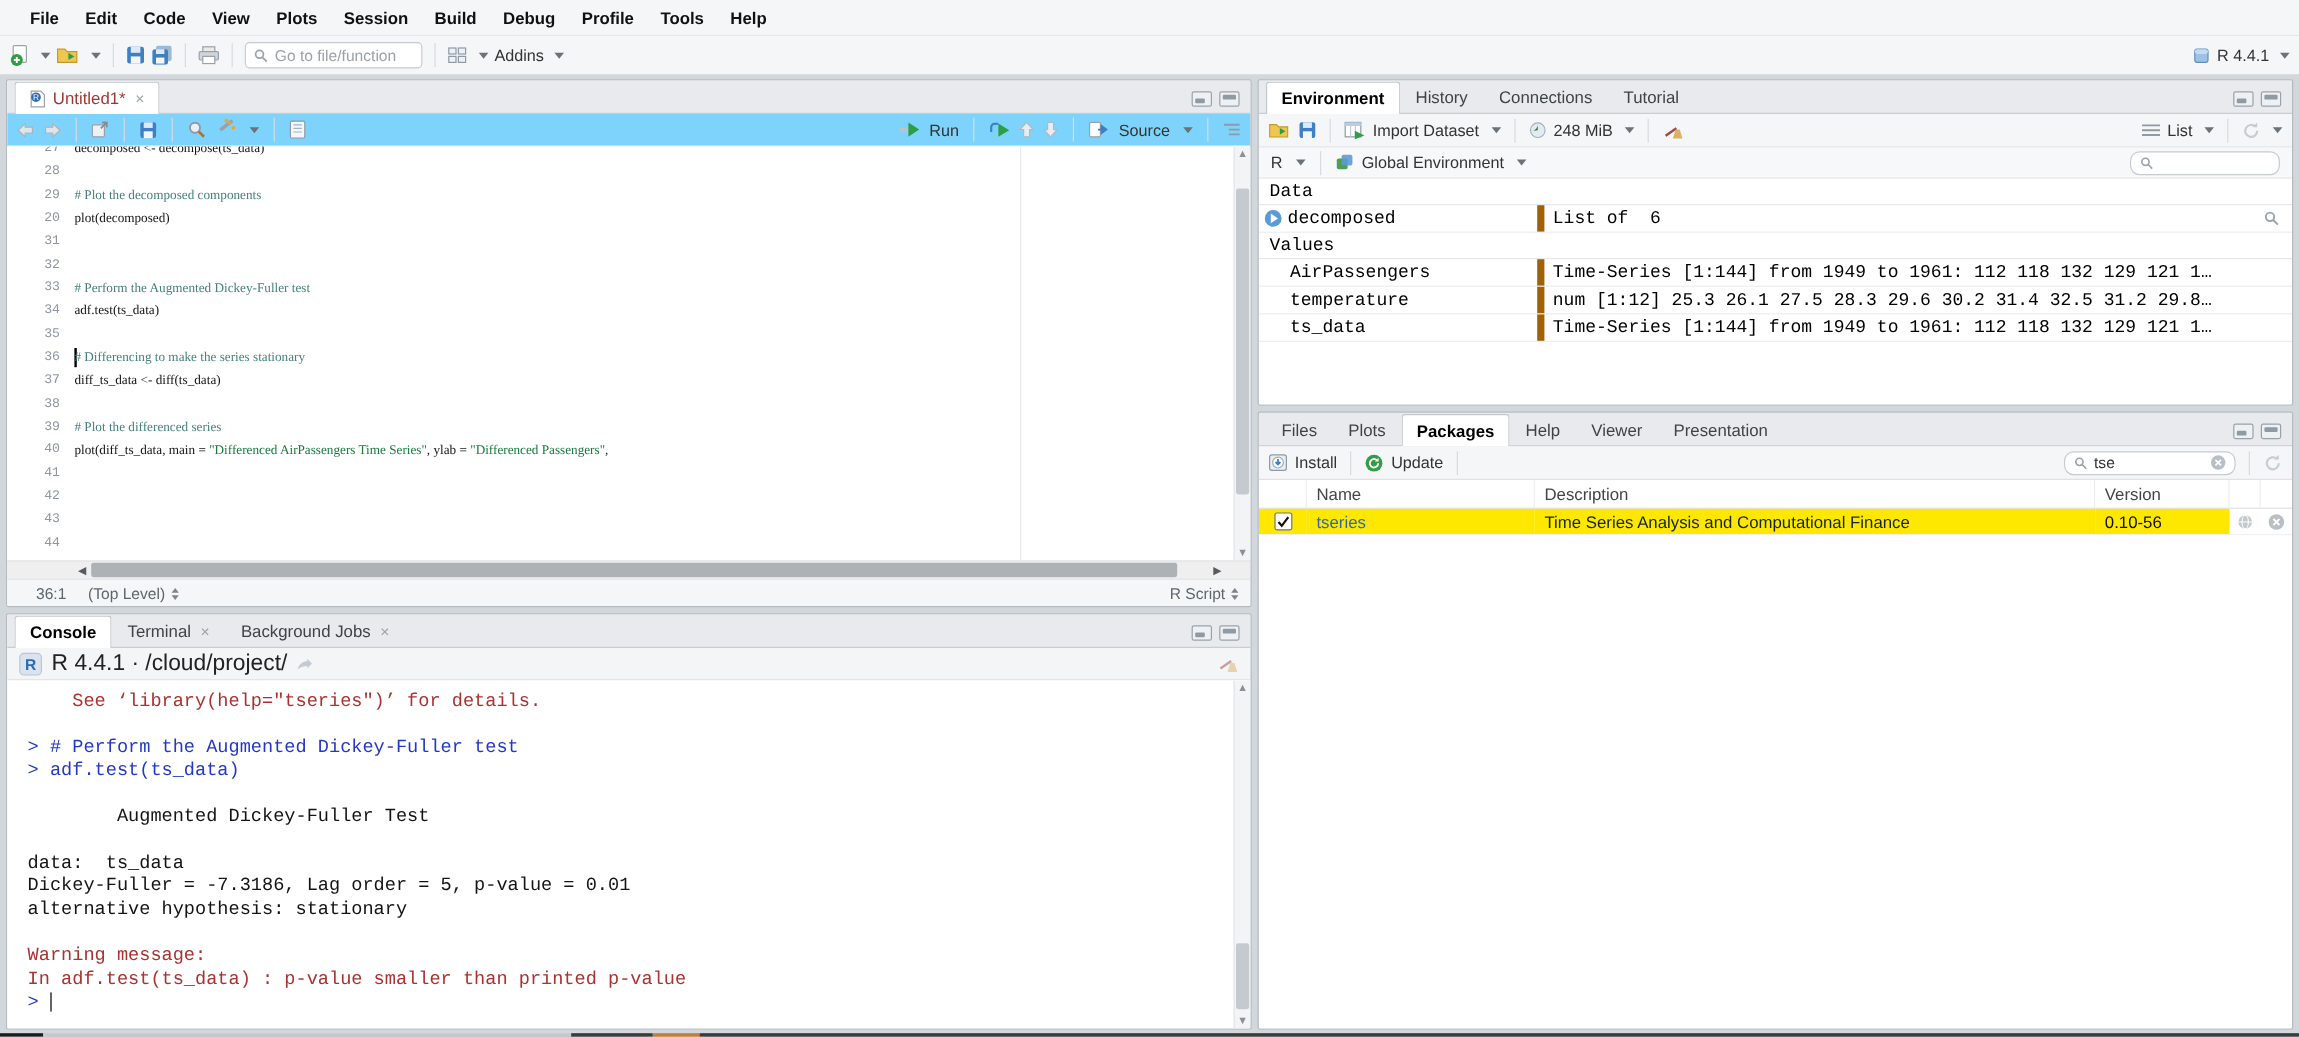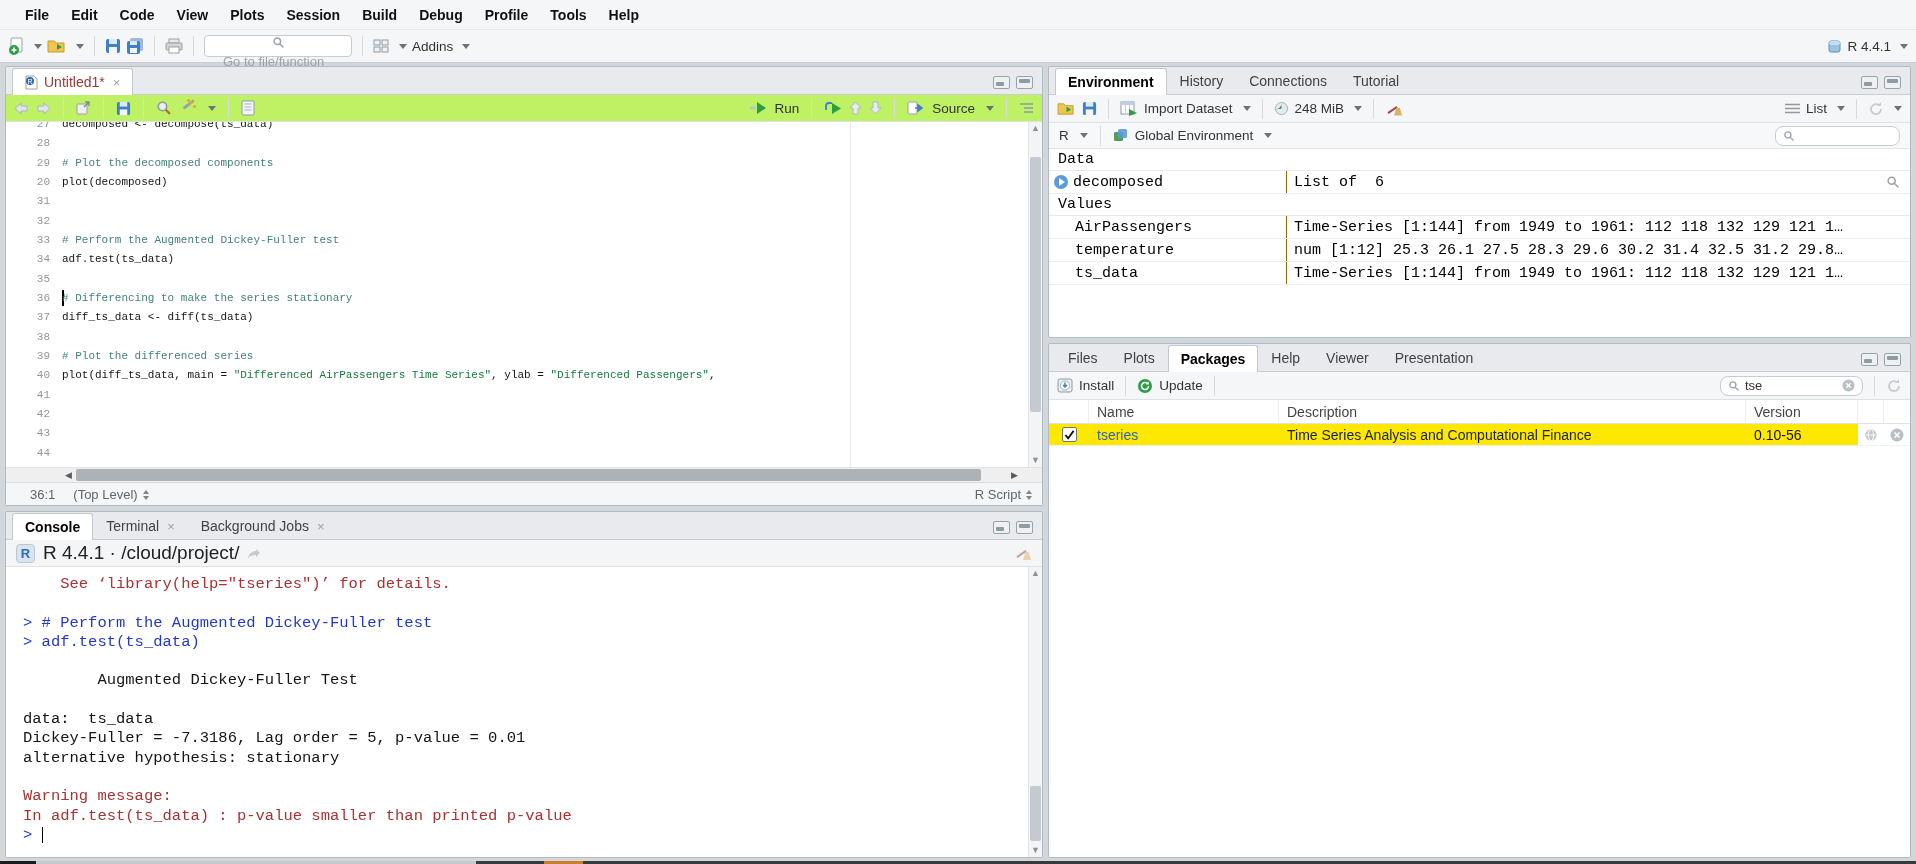--- a/index.html
+++ b/index.html
@@ -9,21 +9,21 @@
     font-family:"Liberation Sans", sans-serif; background:#d2d7dc; color:#1a1a1a;
   }
   
   .menubar{ height:30px; background:#f5f6f8; display:flex; align-items:center; padding-left:14px; border-bottom:1px solid #e6e8ea;}
   .menu-item{ padding:0 11px; font-size:14px; font-weight:600; color:#111; line-height:30px; cursor:default;}
   .toolbar{ height:33px; background:#f5f6f8; border-bottom:1px solid #c9cdd2; display:flex; align-items:center; padding:0 8px; gap:5px;}
   .tb-sep{ width:1px; height:20px; background:#d8dbde; margin:0 5px;}
   .spacer{ flex:1; }
   .icon{ display:inline-flex; align-items:center; justify-content:center; }
   .caret{ width:0;height:0;border-left:4px solid transparent;border-right:4px solid transparent;border-top:5px solid #6b7278; display:inline-block; margin-left:4px;}
-  .goto-box{ display:flex; align-items:center; gap:5px; width:148px; height:22px; background:#fff; border:1px solid #c6ccd2; border-radius:4px; padding:0 6px;flex-direction:column;}
+  .goto-box{ display:flex; align-items:center; gap:5px; width:148px; height:22px; background:#fff; border:1px solid #c6ccd2; border-radius:4px; padding:0 6px;}
   .goto-box input{ border:none; outline:none; width:110px; font-size:13px; color:#444; font-family:"Liberation Sans",sans-serif; background:transparent;}
   .goto-box input::placeholder{ color:#9aa2a8; }
   .tb-label{ font-size:13.5px; color:#333; }
   
   .workspace{ display:flex; gap:5px; padding:3px 5px 0 5px; height:795px; background:#d2d7dc;}
   .col{ display:flex; flex-direction:column; gap:5px; }
   .col.left{ width:1038px; }
   .col.right{ flex:1; }
   .pane{ background:#fff; border:1px solid #b3bac0; border-radius:2px; display:flex; flex-direction:column; overflow:hidden;}
   .pane-src{ height:440px; }
@@ -33,29 +33,29 @@
   
   .tabbar{ height:28px; background:#e8eaed; border-bottom:1px solid #c9cdd2; display:flex; align-items:flex-end; padding-left:6px; flex-shrink:0;}
   .tab{ height:27px; display:flex; align-items:center; gap:6px; padding:0 12px; font-size:14px; color:#3e4347; border:1px solid transparent; border-bottom:none; cursor:default;}
   .tab.active{ background:#fff; border-color:#c3c8cd; border-radius:3px 3px 0 0; margin-bottom:-1px; font-weight:700; color:#000;}
   .tab-x{ color:#9aa2a8; font-size:13px; font-weight:400; margin-left:2px;}
   .minmax{ margin-left:auto; display:flex; align-items:center; gap:6px; padding:0 9px 5px 0;}
   .mm{ width:17px; height:13px; background:#eef1f3; border:1px solid #98a2aa; border-radius:2px; position:relative;}
   .mm.min:after{ content:''; position:absolute; left:2px; right:5px; bottom:2px; height:4px; background:#8f9aa3; border-radius:1px;}
   .mm.max:after{ content:''; position:absolute; left:2px; right:2px; top:2px; height:4px; background:#8f9aa3; border-radius:1px;}
   
-  .src-toolbar{ height:27px; background:#bef264; border-bottom:1px solid #dfe2e5; display:flex; align-items:center; padding:0 8px; gap:7px; flex-shrink:0;}
+  .src-toolbar{ height:27px; background:#7dd3fc; border-bottom:1px solid #dfe2e5; display:flex; align-items:center; padding:0 8px; gap:7px; flex-shrink:0;}
   .st-label{ font-size:13.5px; color:#333; }
   
   .code-area{ flex:1; position:relative; overflow:hidden; background:#fff;}
   .margin-line{ position:absolute; left:844px; top:0; bottom:0; width:1px; background:#e8ebed;}
   .code-rows{ margin-top:-7px; }
   .code-row{ display:flex; height:19.33px; line-height:19.33px; font-family:"Liberation Mono","DejaVu Sans Mono",monospace; font-size:11px;align-items:flex-end;}
   .gut{ width:56px; text-align:right; padding-right:12px; color:#9097a0; flex-shrink:0; background:#fff;}
-  .ct{ white-space:pre; color:#141414;}
+  .ct{ white-space:pre; color:#141414;font-family:Liberation Serif, serif;}
   .c-comment{ color:#45817c; }
   .c-string{ color:#177a3c; }
   .c-plain{ color:#141414; }
   .edit-cursor{ display:inline-block; width:1.5px; height:16px; background:#000; vertical-align:middle; margin-right:-1.5px;}
   
   .vsb{ position:absolute; top:0; right:0; bottom:0; width:14px; background:#f3f4f6; border-left:1px solid #e2e5e8;}
   .vsb .arr{ position:absolute; left:0; right:0; height:13px; color:#8a9298; font-size:9px; text-align:center; line-height:13px;}
   .vsb .thumb{ position:absolute; left:1px; right:1px; background:#c4cad0; border-radius:2px;}
   .hscroll{ height:15px; background:#efefef; border-top:1px solid #e0e3e6; position:relative; flex-shrink:0;}
   .hscroll .arr{ position:absolute; top:0; bottom:0; width:15px; color:#555b60; font-size:9px; text-align:center; line-height:15px;}
@@ -77,21 +77,21 @@
   .cl-plain{ color:#141414; }
   .con-cursor{ display:inline-block; width:1.6px; height:16px; background:#000; vertical-align:middle;}
   
   .env-toolbar{ height:28px; background:#f5f6f8; border-bottom:1px solid #dfe2e5; display:flex; align-items:center; padding:0 8px; gap:6px; flex-shrink:0;}
   .scope-bar{ height:26px; background:#f7f8fa; border-bottom:1px solid #e2e5e8; display:flex; align-items:center; padding:0 10px; gap:7px; flex-shrink:0; font-size:13.5px; color:#333;}
   .search-box{ display:flex; align-items:center; gap:5px; height:20px; background:#fff; border:1px solid #c6ccd2; border-radius:8px; padding:0 7px;}
   .search-box input{ border:none; outline:none; font-size:13px; color:#333; width:92px; background:transparent; font-family:"Liberation Sans",sans-serif;}
   .env-table{ flex:1; background:#fff; overflow:hidden; font-family:"Liberation Mono","DejaVu Sans Mono",monospace; font-size:15px;}
   .esec{ height:22px; line-height:22px; padding-left:9px; border-bottom:1px solid #e6e9eb; color:#000;}
   .erow{ display:flex; height:23px; line-height:23px; border-bottom:1px solid #eceef0; align-items:center;}
-  .erow .ncell{ width:238px; flex-shrink:0; display:flex; align-items:center; gap:5px; padding-left:5px; border-right:1px solid #a16207; height:100%; overflow:hidden;}
+  .erow .ncell{ width:238px; flex-shrink:0; display:flex; align-items:center; gap:5px; padding-left:5px; border-right:6px solid #a16207; height:100%; overflow:hidden;}
   .erow .ncell .nm{ color:#000; white-space:pre;}
   .erow .ncell.noexp{ padding-left:26px;}
   .erow .vcell{ flex:1; padding-left:7px; color:#000000; white-space:pre; overflow:hidden;}
   .exp-icon{ width:14px; height:14px; border-radius:50%; background:#5b9bd5; display:inline-flex; align-items:center; justify-content:center; flex-shrink:0;}
   .exp-icon i{ width:0;height:0;border-top:4px solid transparent;border-bottom:4px solid transparent;border-left:6px solid #fff; margin-left:2px;}
   .inspect{ margin-right:10px; }
   
   .pkg-toolbar{ height:28px; background:#f5f6f8; border-bottom:1px solid #dfe2e5; display:flex; align-items:center; padding:0 8px; gap:6px; flex-shrink:0; font-size:13.5px; color:#333;}
   .pkg-table{ flex:1; background:#fff; font-size:14px; overflow:hidden;}
   .phead{ display:flex; height:24px; line-height:24px; border-bottom:1px solid #dfe2e5; color:#444;}

